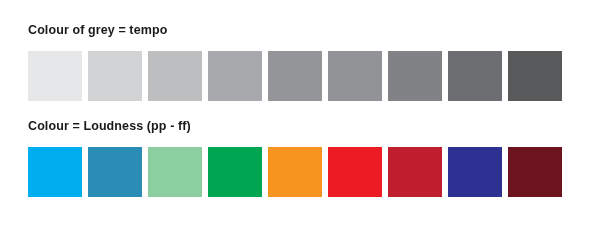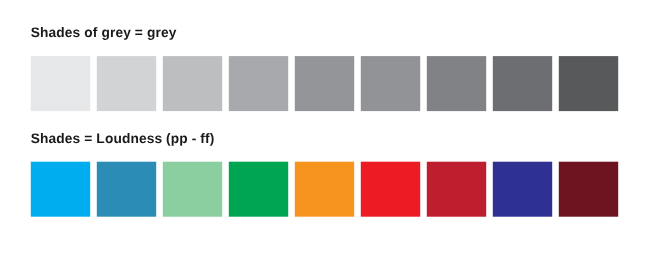--- a/index.html
+++ b/index.html
@@ -48,36 +48,36 @@
     height: 50px;
     flex: 0 0 54px;
   }
 </style>
 </head>
 <body style="background: rgb(255, 255, 255);">
 
 <div class="legend">
 
   <div class="section section-grey">
-    <p class="section-label" style="color: rgb(26, 26, 26);">Shades of grey = grey</p>
+    <p class="section-label" style="color: rgb(26, 26, 26);">Colour of grey = tempo</p>
     <div class="swatch-row">
       <div class="swatch" style="background-color: rgb(230, 231, 232);"></div>
       <div class="swatch" style="background-color: rgb(209, 211, 212);"></div>
       <div class="swatch" style="background-color: rgb(188, 190, 192);"></div>
       <div class="swatch" style="background-color: rgb(167, 169, 172);"></div>
       <div class="swatch" style="background-color: rgb(147, 149, 152);"></div>
       <div class="swatch" style="background-color: rgb(145, 147, 150);"></div>
       <div class="swatch" style="background-color: rgb(128, 130, 133);"></div>
       <div class="swatch" style="background-color: rgb(109, 110, 113);"></div>
       <div class="swatch" style="background-color: rgb(88, 89, 91);"></div>
     </div>
   </div>
 
   <div class="section section-colour">
-    <p class="section-label" style="color: rgb(26, 26, 26);">Shades = Loudness  (pp - ff)</p>
+    <p class="section-label" style="color: rgb(26, 26, 26);">Colour = Loudness  (pp - ff)</p>
     <div class="swatch-row">
       <div class="swatch" style="background-color: rgb(0, 174, 239);"></div>
       <div class="swatch" style="background-color: rgb(43, 140, 181);"></div>
       <div class="swatch" style="background-color: rgb(139, 207, 160);"></div>
       <div class="swatch" style="background-color: rgb(0, 165, 81);"></div>
       <div class="swatch" style="background-color: rgb(247, 148, 32);"></div>
       <div class="swatch" style="background-color: rgb(237, 28, 36);"></div>
       <div class="swatch" style="background-color: rgb(190, 30, 45);"></div>
       <div class="swatch" style="background-color: rgb(46, 49, 146);"></div>
       <div class="swatch" style="background-color: rgb(109, 20, 32);"></div>

